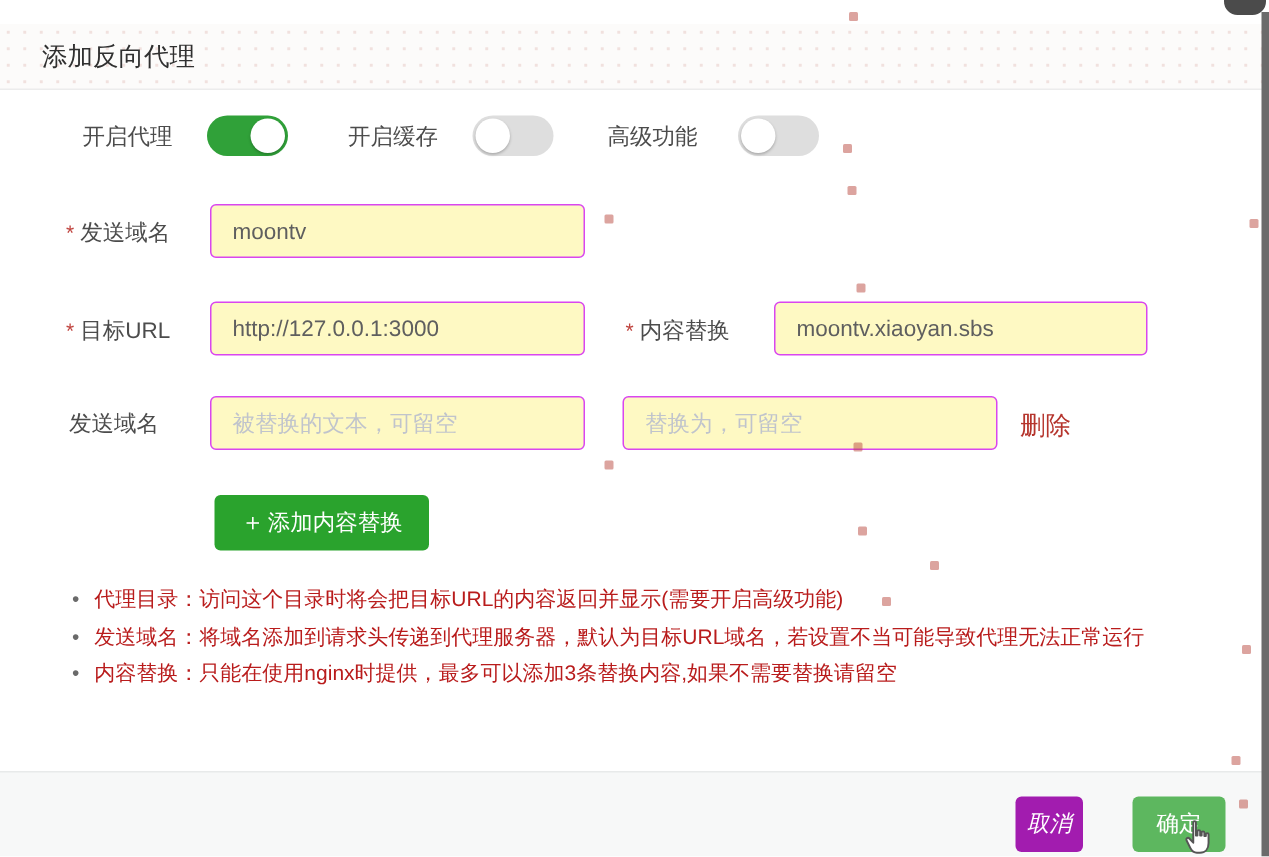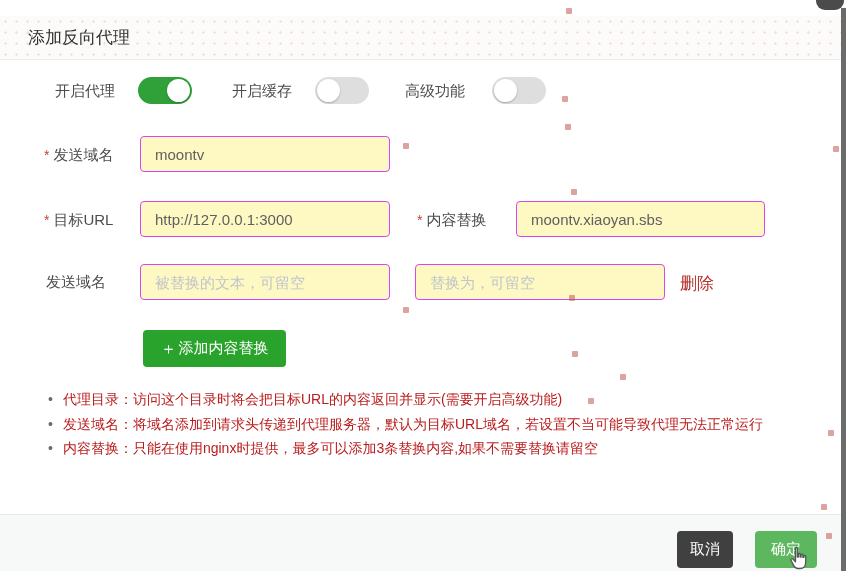--- a/index.html
+++ b/index.html
@@ -76,21 +76,21 @@
   
   .dlg-footer {
     position: absolute; left: 0; top: 514px; width: 846px; height: 57px;
     background: #f7f8f8; border-top: 1px solid #e8eaea;
   }
   .btn {
     position: absolute; top: 16px; height: 37px; border: none; border-radius: 4px;
     font-size: 15px; color: #fff; cursor: pointer;
     font-family: "Liberation Sans", "DejaVu Sans", sans-serif;
   }
-  .btn-cancel { left: 677px; width: 56px; background: #404040; }
+  .btn-cancel { left: 677px; width: 45px; background: #a21caf; font-style: italic; }
   .btn-confirm { left: 755px; width: 62px; background: #5db75f; }
 
   
   .scrollbar {
     position: absolute; right: 0; top: 8px; bottom: 0; width: 5px;
     background: #6b6b6b;
   }
   .scroll-cap {
     position: absolute; right: 2px; top: -9px; width: 28px; height: 19px;
     background: #4b4b4b; border-radius: 9px;

